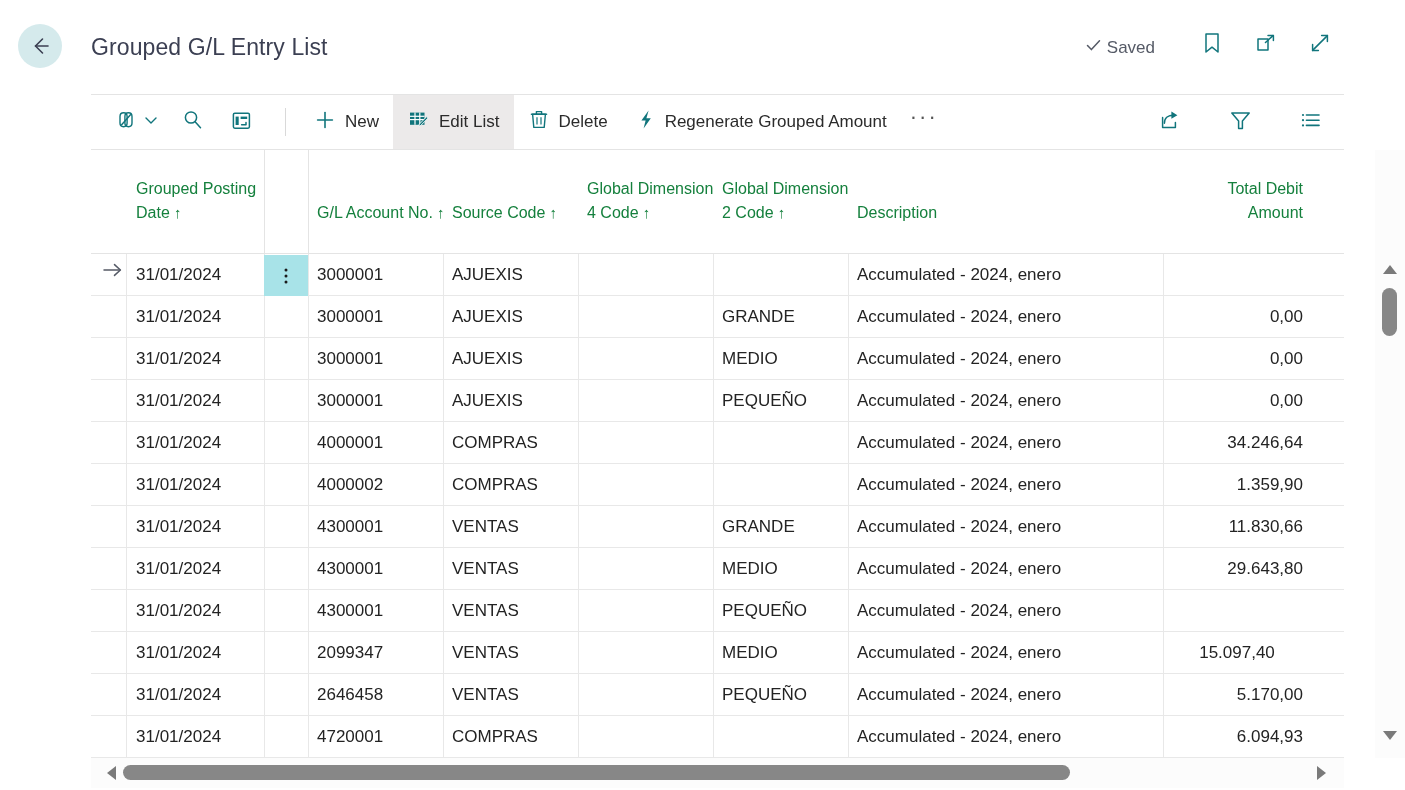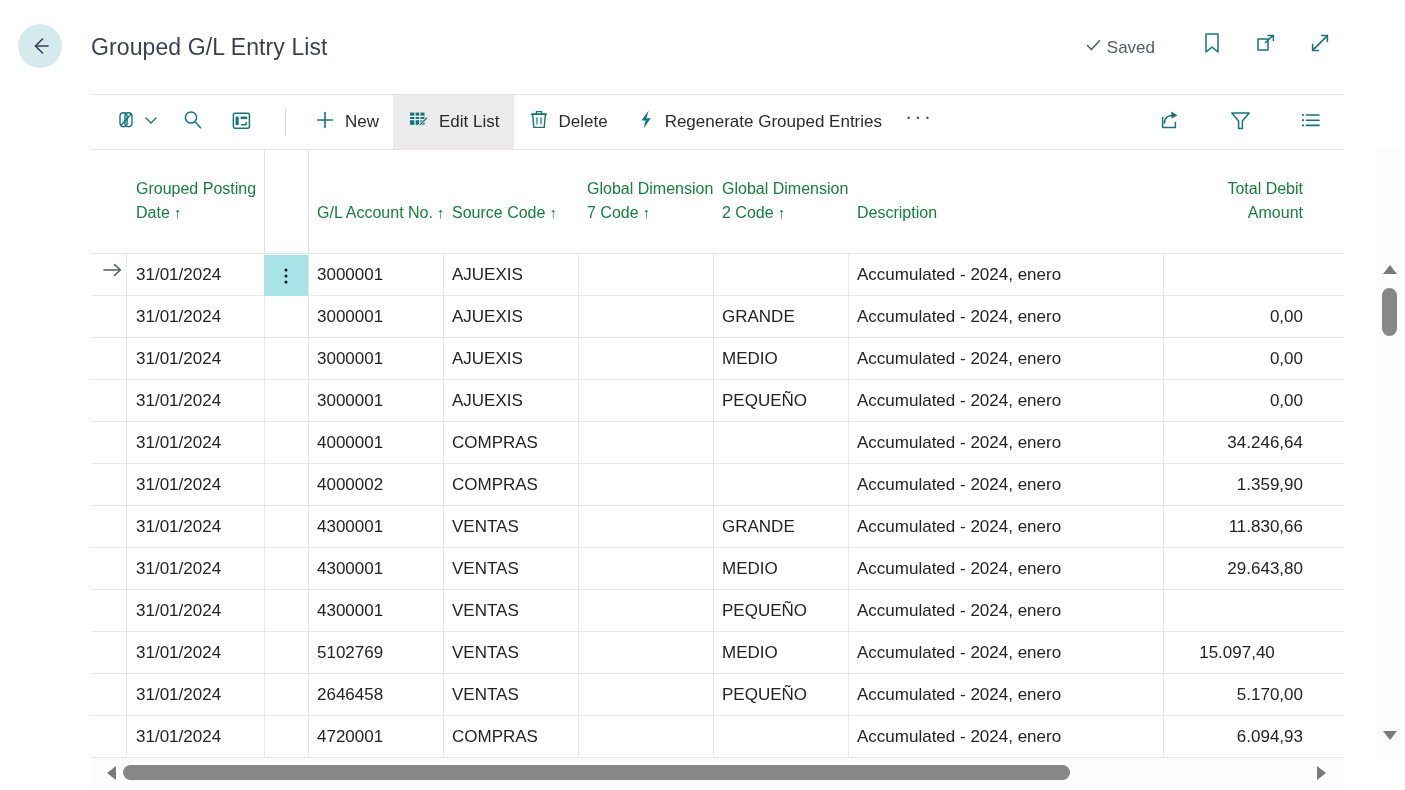--- a/index.html
+++ b/index.html
@@ -461,21 +461,21 @@
       </span>
       <span>Delete</span>
     </button>
 
     <button class="cmd-btn">
       <span>
         <svg width="20" height="23" viewBox="0 0 20 23">
           <path d="M12.6 2.4 L5.4 12.6 H9.6 L7.6 20.6 L14.8 10.2 H10.4 Z" fill="#11757c"></path>
         </svg>
       </span>
-      <span>Regenerate Grouped Entries</span>
+      <span>Regenerate Grouped Amount</span>
     </button>
 
     <div class="cmd-ellipsis">···</div>
 
     <div class="cmd-spacer"></div>
 
     <div class="cmd-group-right">
 
       <div class="cmd-icon-btn">
         <span>
@@ -511,21 +511,21 @@
     </div>
   </div>
 
   <div class="grid-wrap">
     <div class="grid-head" id="grid-head">
         <div class="hsep" style="left: 173px;"></div>
         <div class="hsep" style="left: 217px;"></div>
         <div class="hcell" style="left: 45px; width: 128px;"><span>Grouped Posting Date</span><span class="sortarrow"> ↑</span></div>
         <div class="hcell" style="left: 226px; width: 128px;"><span>G/L Account No.</span><span class="sortarrow"> ↑</span></div>
         <div class="hcell" style="left: 361px; width: 128px;"><span>Source Code</span><span class="sortarrow"> ↑</span></div>
-        <div class="hcell" style="left: 496px; width: 128px;"><span>Global Dimension 7 Code</span><span class="sortarrow"> ↑</span></div>
+        <div class="hcell" style="left: 496px; width: 128px;"><span>Global Dimension 4 Code</span><span class="sortarrow"> ↑</span></div>
         <div class="hcell" style="left: 631px; width: 128px;"><span>Global Dimension 2 Code</span><span class="sortarrow"> ↑</span></div>
         <div class="hcell" style="left: 766px; width: 300px;"><span>Description</span></div>
         <div class="hcell num" style="left: 1080px; width: 132px;"><span>Total Debit Amount</span></div>
       </div>
     <div class="rows" id="grid-rows">
         <div class="row">
           <div class="vsep" style="left: 35px;"></div>
           <div class="vsep" style="left: 173px;"></div>
           <div class="vsep" style="left: 217px;"></div>
           <div class="vsep" style="left: 352px;"></div>
@@ -689,21 +689,21 @@
         <div class="row">
           <div class="vsep" style="left: 35px;"></div>
           <div class="vsep" style="left: 173px;"></div>
           <div class="vsep" style="left: 217px;"></div>
           <div class="vsep" style="left: 352px;"></div>
           <div class="vsep" style="left: 487px;"></div>
           <div class="vsep" style="left: 622px;"></div>
           <div class="vsep" style="left: 757px;"></div>
           <div class="vsep" style="left: 1072px;"></div>
           <div class="cell" style="left: 45px; width: 128px;">31/01/2024</div>
-          <div class="cell" style="left: 226px; width: 128px;">5102769</div>
+          <div class="cell" style="left: 226px; width: 128px;">2099347</div>
           <div class="cell" style="left: 361px; width: 128px;">VENTAS</div>
           <div class="cell" style="left: 496px; width: 128px;"></div>
           <div class="cell" style="left: 631px; width: 128px;">MEDIO</div>
           <div class="cell" style="left: 766px; width: 300px;">Accumulated - 2024, enero</div>
           <div class="cell num" style="left: 1080px; width: 132px; text-align: center;">15.097,40</div>
         </div>
         <div class="row">
           <div class="vsep" style="left: 35px;"></div>
           <div class="vsep" style="left: 173px;"></div>
           <div class="vsep" style="left: 217px;"></div>

